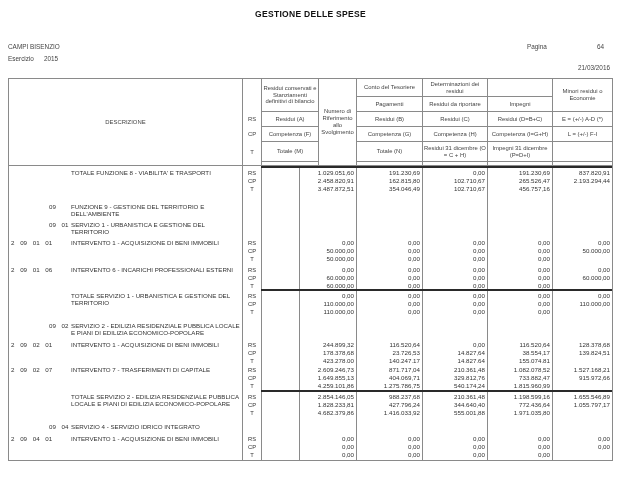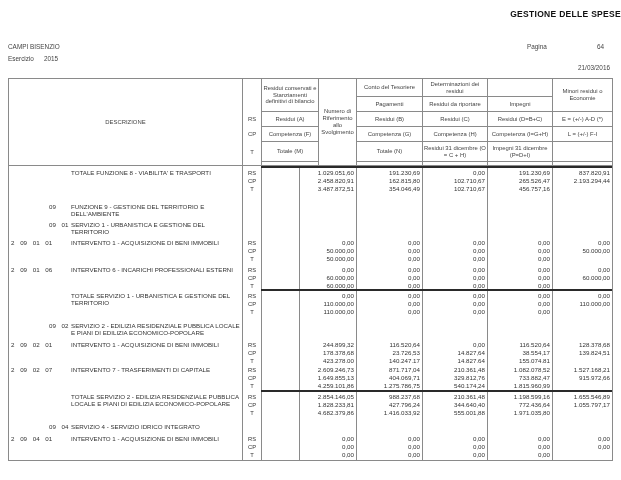--- a/index.html
+++ b/index.html
@@ -10,21 +10,21 @@
   *{margin:0;padding:0;box-sizing:border-box;}
   html,body{background:#fff;}
   body{
     width:621px;height:480px;position:relative;overflow:hidden;
     font-family:"Liberation Sans","DejaVu Sans",sans-serif;
     color:var(--txt);
     -webkit-font-smoothing:antialiased;
   }
   .page-title{
     position:absolute;top:9px;left:0;width:100%;
-    text-align:right;font-size:8.5px;font-weight:bold;color:#111;
+    text-align:center;font-size:8.5px;font-weight:bold;color:#111;
     letter-spacing:.3px;
   }
   .meta{position:absolute;font-size:6.4px;color:#444;white-space:nowrap;}
   .m-org{top:43px;left:8px;}
   .m-eser{top:55px;left:8px;}
   .m-eser .gap{display:inline-block;width:10px;}
   .m-pagina{top:43px;left:527px;}
   .m-pagnum{top:43px;right:17px;}
   .m-date{top:64px;right:11px;}
 

